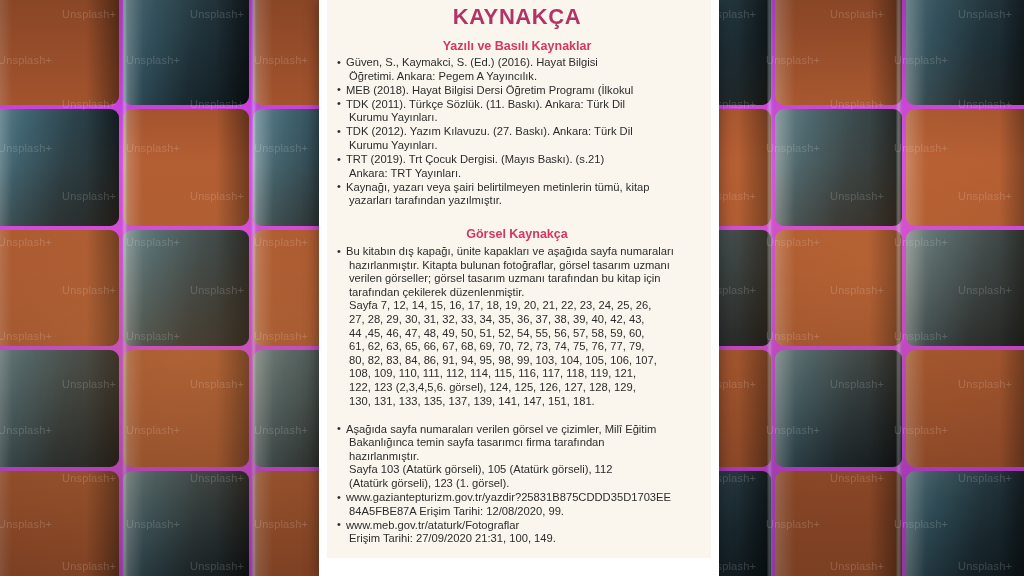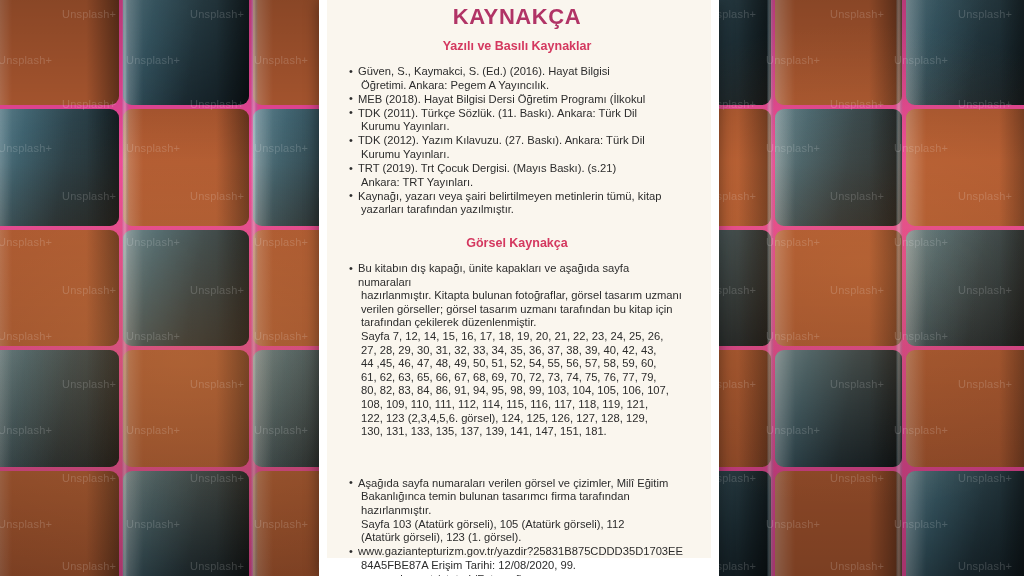--- a/index.html
+++ b/index.html
@@ -19,21 +19,21 @@
     width: 1024px;
     height: 576px;
     overflow: hidden;
     background: #1a1410;
   }
 
   
   .bg-photo {
     position: absolute;
     inset: 0;
-    background-color: #ec4899;
+    background-color: #d946ef;
     overflow: hidden;
     text-decoration: underline;
   }
   .bg-grid {
     position: absolute;
     left: -10px;
     top: -14px;
     width: 1044px;
     height: 604px;
     display: grid;
@@ -159,21 +159,21 @@
     color: #d4385f;
     font-family: "Liberation Sans", sans-serif;
   }
   h2.doc-subtitle.gorsel {
     margin-top: 19px;
     margin-bottom: 4px;
   }
 
   ul.refs {
     list-style: none;
-    margin: 12px;
+    margin: 0;
     padding: 0;
   }
   ul.refs li {
     position: relative;
     padding-left: 9px;
     margin: 0 0 0.5px 0;
     font-size: 11.2px;
     line-height: 13.6px;
     color: #2c2c2c;
     font-family: "Liberation Sans", sans-serif;
@@ -522,21 +522,21 @@
             <span class="cont">122, 123 (2,3,4,5,6. görsel), 124, 125, 126, 127, 128, 129,</span>
             <span class="cont">130, 131, 133, 135, 137, 139, 141, 147, 151, 181.</span>
           </li>
         </ul>
 
         <div class="spacer-lg"></div>
 
         <ul class="refs">
           <li>
             <span>Aşağıda sayfa numaraları verilen görsel ve çizimler, Milî Eğitim</span>
-            <span class="cont">Bakanlığınca temin bulunan tasarımcı firma tarafından</span>
+            <span class="cont">Bakanlığınca temin sayfa tasarımcı firma tarafından</span>
             <span class="cont">hazırlanmıştır.</span>
             <span class="cont">Sayfa 103 (Atatürk görseli),  105 (Atatürk görseli),  112</span>
             <span class="cont">(Atatürk görseli),  123 (1. görsel).</span>
           </li>
           <li>
             <span>www.gaziantepturizm.gov.tr/yazdir?25831B875CDDD35D1703EE</span>
             <span class="cont">84A5FBE87A Erişim Tarihi: 12/08/2020, 99.</span>
           </li>
           <li>
             <span>www.meb.gov.tr/ataturk/Fotograflar</span>

